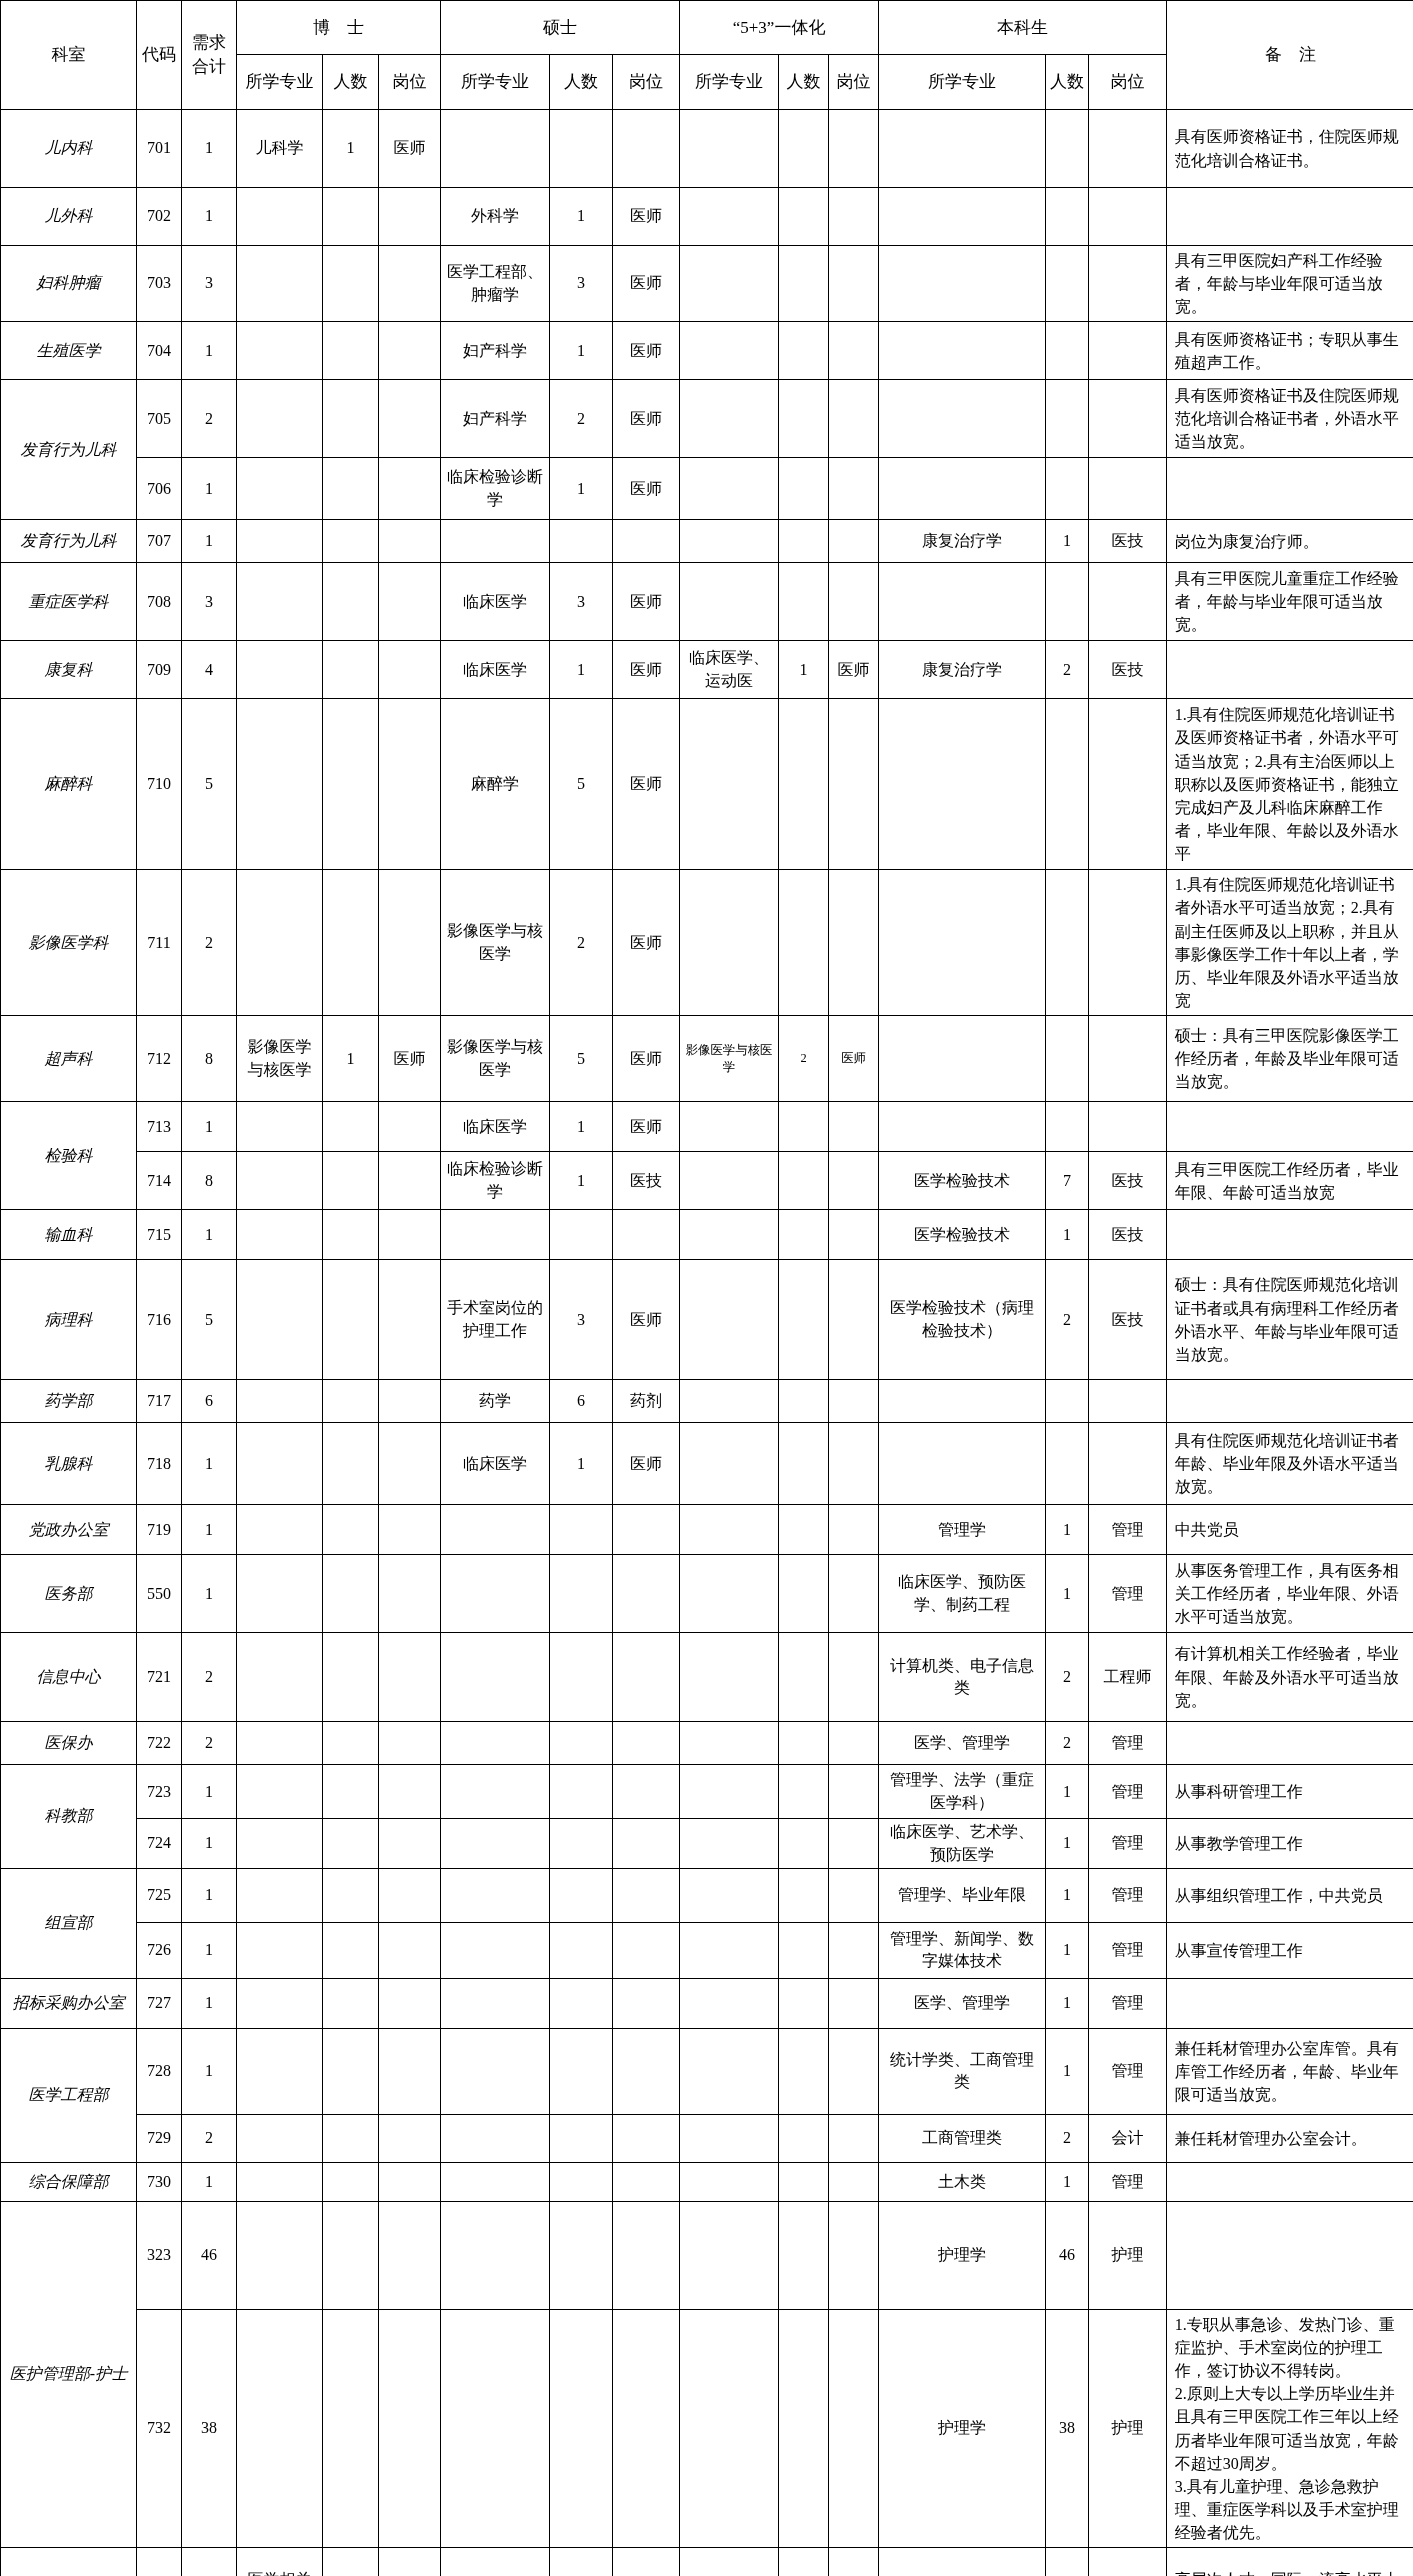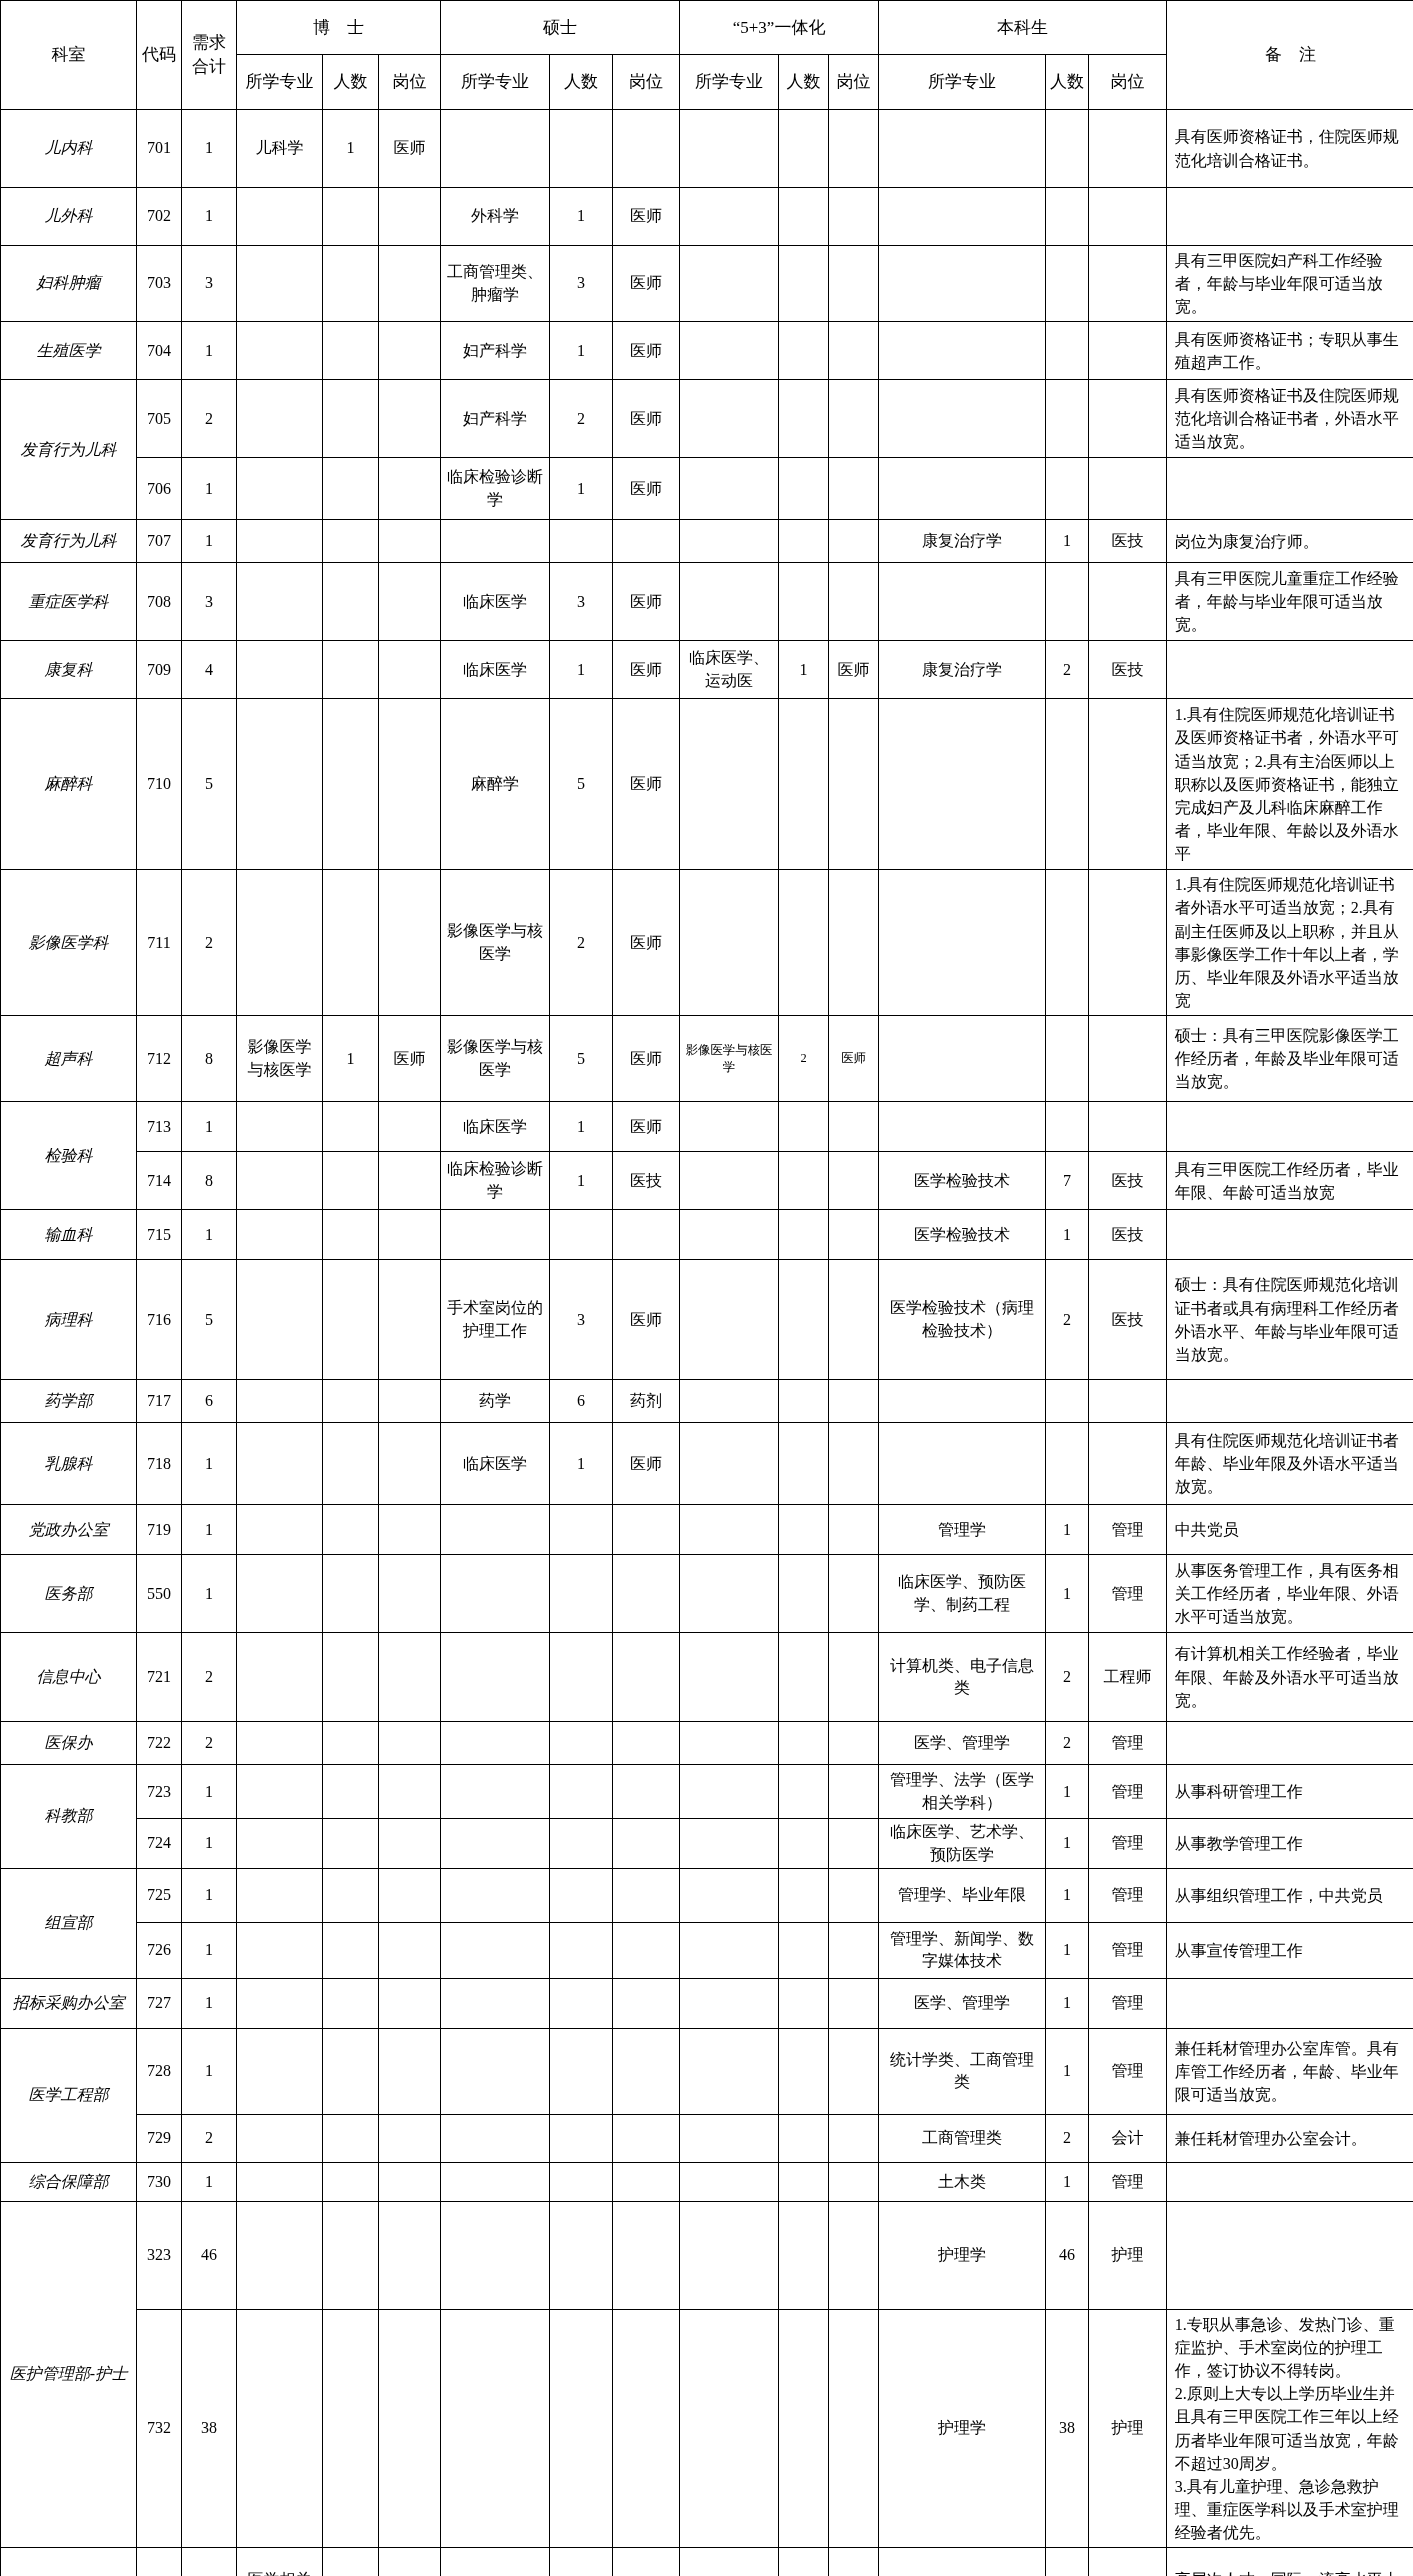--- a/index.html
+++ b/index.html
@@ -123,21 +123,21 @@
           <td></td>
           <td class="remark"></td>
         </tr>
         <tr class="grp" style="height: 74px;">
           <td class="dept">妇科肿瘤</td>
           <td>703</td>
           <td>3</td>
           <td></td>
           <td></td>
           <td></td>
-          <td>工商管理类、肿瘤学</td>
+          <td>医学工程部、肿瘤学</td>
           <td>3</td>
           <td>医师</td>
           <td></td>
           <td></td>
           <td></td>
           <td></td>
           <td></td>
           <td></td>
           <td class="remark">具有三甲医院妇产科工作经验者，年龄与毕业年限可适当放宽。</td>
         </tr>
@@ -487,21 +487,21 @@
           <td>1</td>
           <td></td>
           <td></td>
           <td></td>
           <td></td>
           <td></td>
           <td></td>
           <td></td>
           <td></td>
           <td></td>
-          <td>管理学、法学（医学相关学科）</td>
+          <td>管理学、法学（重症医学科）</td>
           <td>1</td>
           <td>管理</td>
           <td class="remark">从事科研管理工作</td>
         </tr>
         <tr style="height: 47px;">
           <td>724</td>
           <td>1</td>
           <td></td>
           <td></td>
           <td></td>

